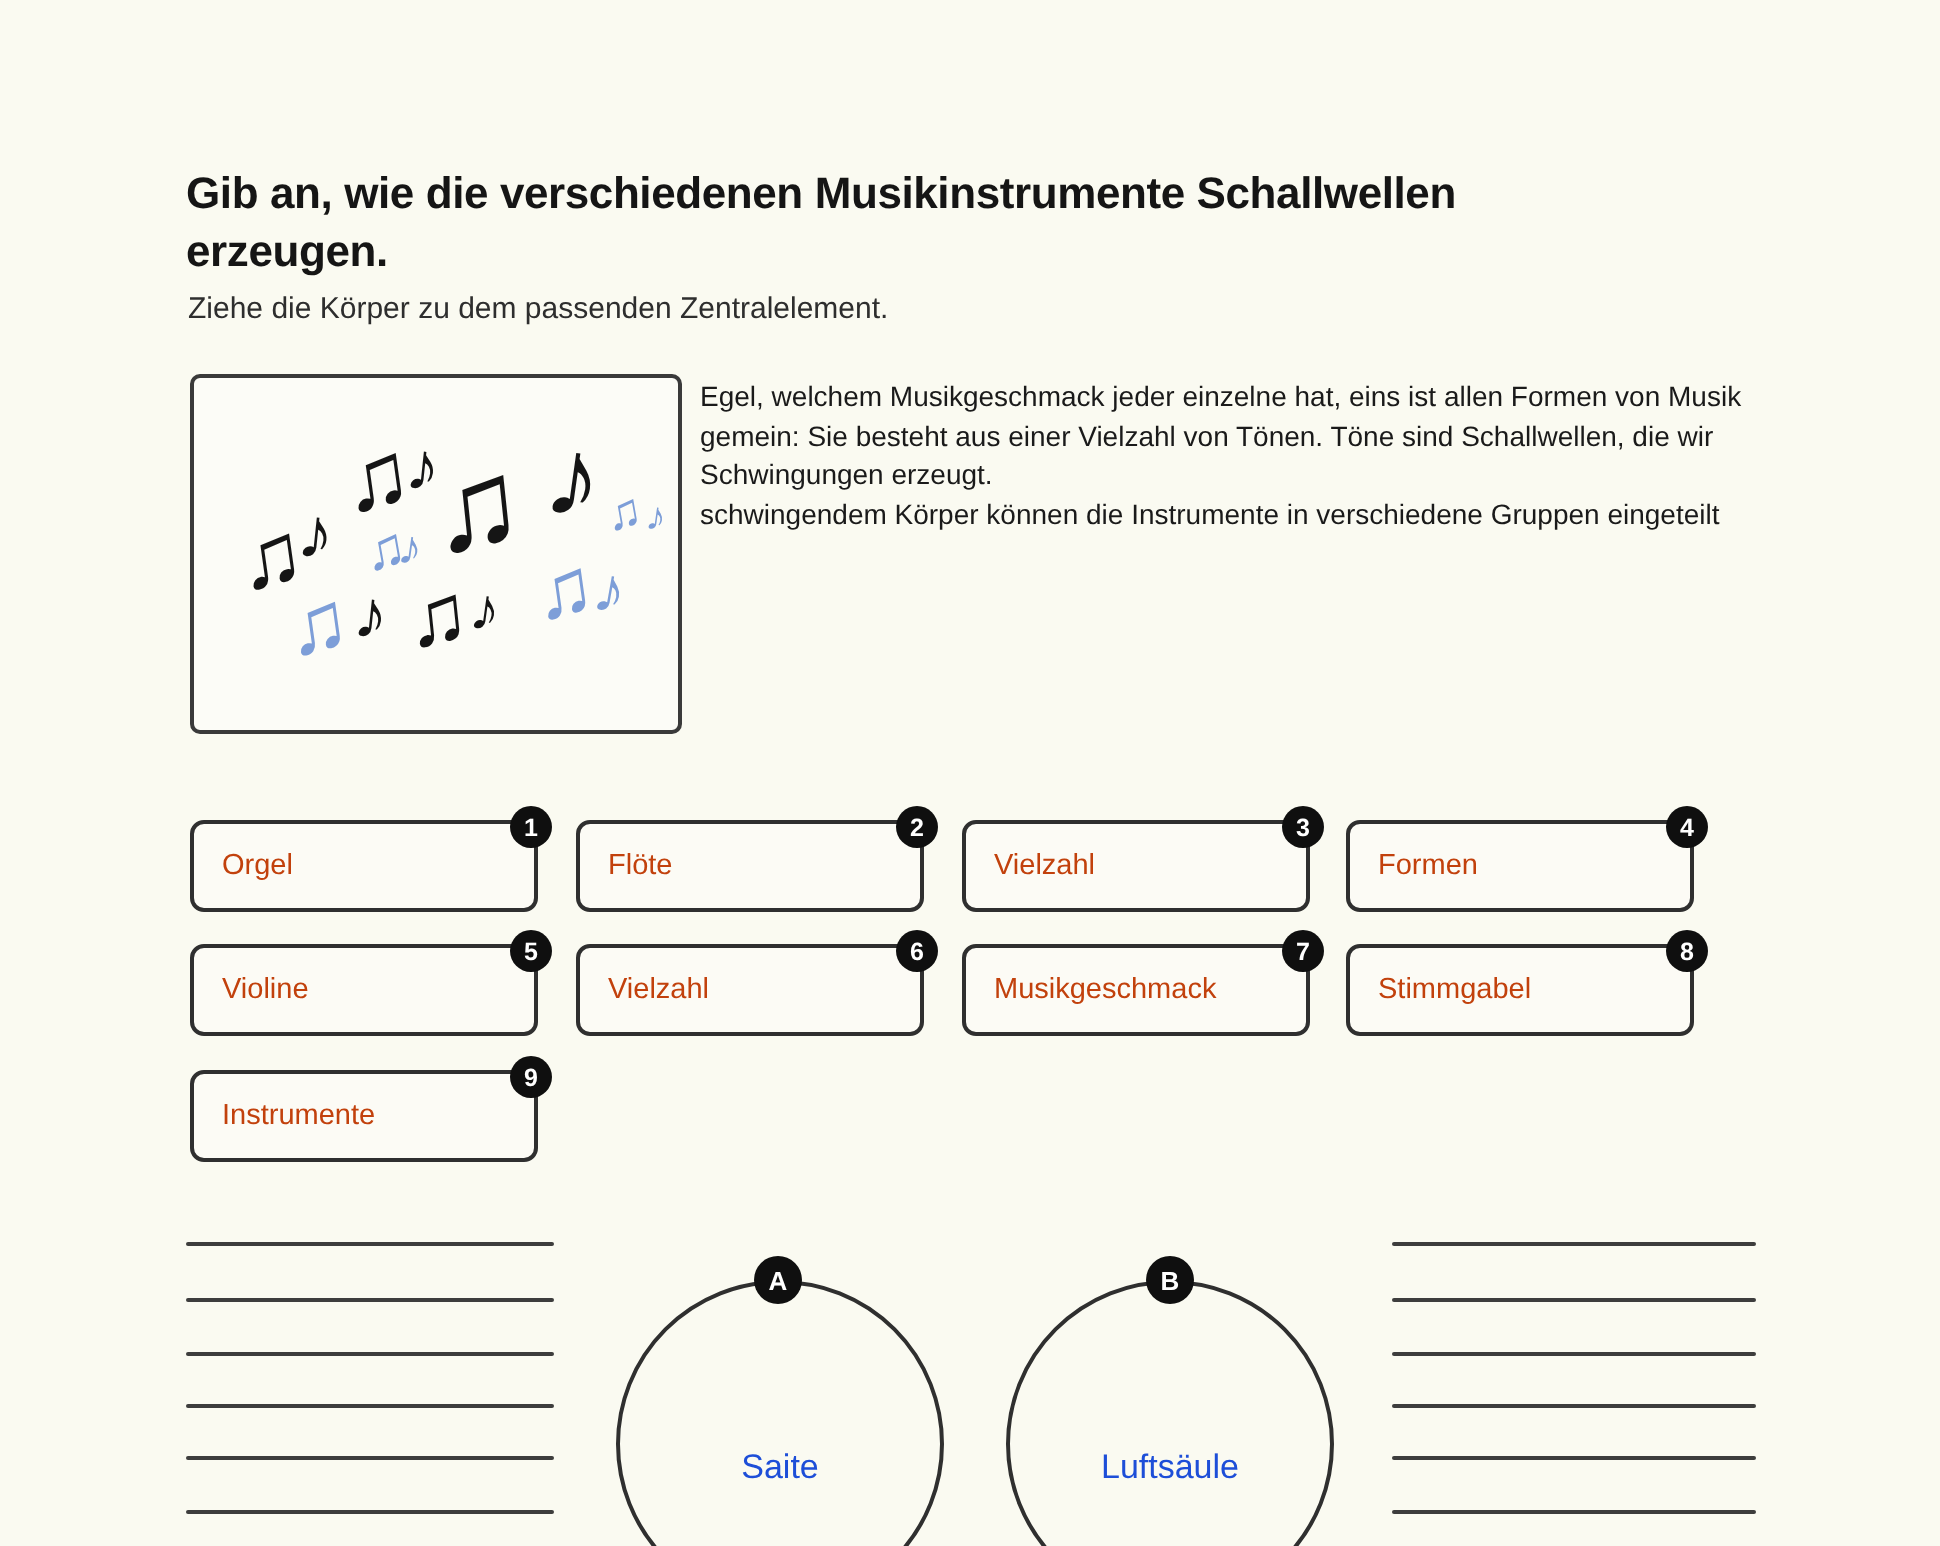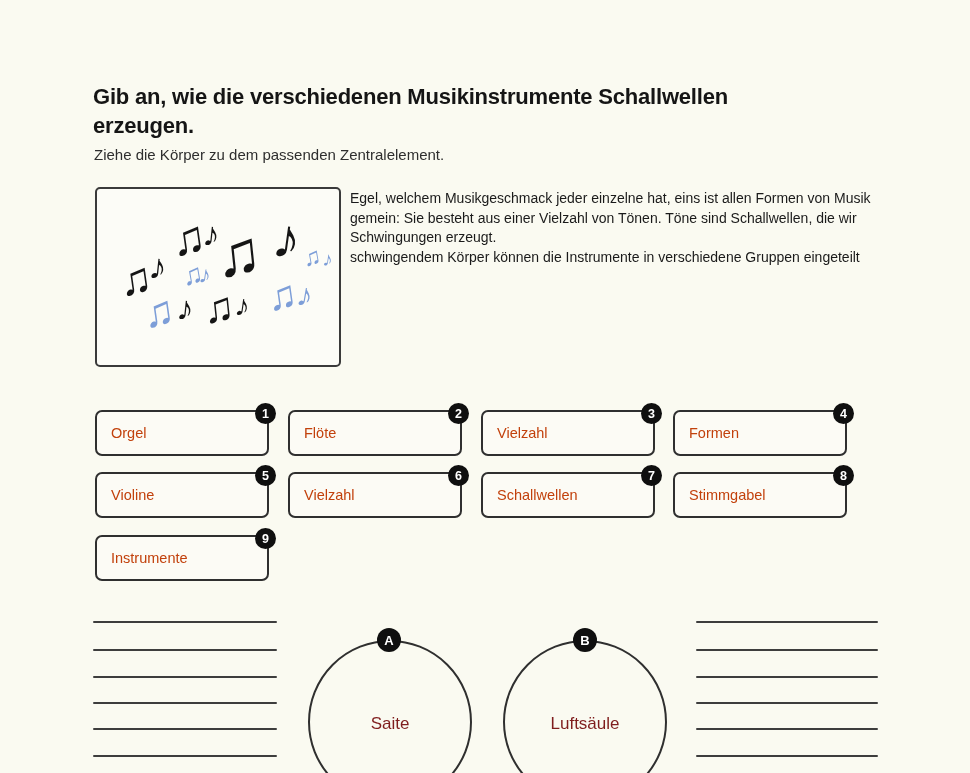--- a/index.html
+++ b/index.html
@@ -65,22 +65,22 @@
 
   
   .drop-circle{
     position:absolute;top:640px;width:164px;height:164px;
     border:2px solid #2F2F2F;border-radius:50%;
     box-sizing:border-box;background:transparent;
   }
   .circle-a{left:308px;}
   .circle-b{left:503px;}
   .zone-label{
-    position:absolute;left:0;top:72px;width:100%;
-    text-align:center;font-size:17px;color:#7f1d1d;
+    position:absolute;left:0;top:82px;width:100%;
+    text-align:center;font-size:17px;color:#1d4ed8;
   }
   .letter-badge{
     position:absolute;width:24px;height:24px;
     background:#0F0F0F;color:#fff;border-radius:50%;
     display:flex;align-items:center;justify-content:center;
     font-size:13px;font-weight:bold;
   }
   .badge-a{left:377px;top:628px;}
   .badge-b{left:573px;top:628px;}
 </style>
@@ -136,21 +136,21 @@
   </div>
   <div class="word-card c1 r2">
     <span class="word-label">Violine</span>
     <span class="num-badge">5</span>
   </div>
   <div class="word-card c2 r2">
     <span class="word-label">Vielzahl</span>
     <span class="num-badge">6</span>
   </div>
   <div class="word-card c3 r2">
-    <span class="word-label">Schallwellen</span>
+    <span class="word-label">Musikgeschmack</span>
     <span class="num-badge">7</span>
   </div>
   <div class="word-card c4 r2">
     <span class="word-label">Stimmgabel</span>
     <span class="num-badge">8</span>
   </div>
   <div class="word-card c1 r3">
     <span class="word-label">Instrumente</span>
     <span class="num-badge">9</span>
   </div>

